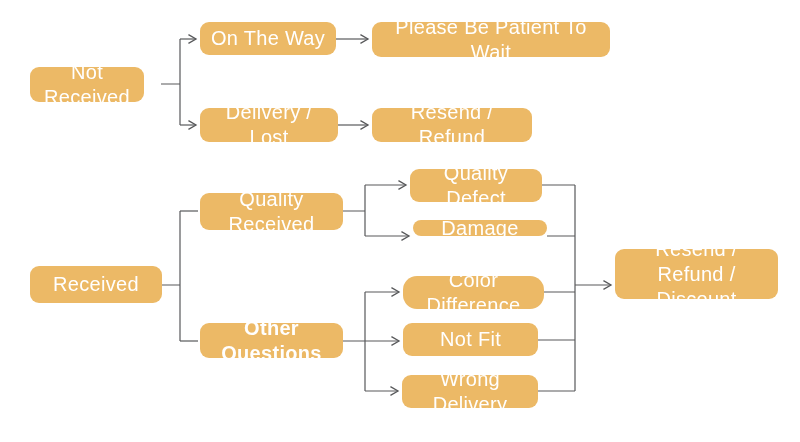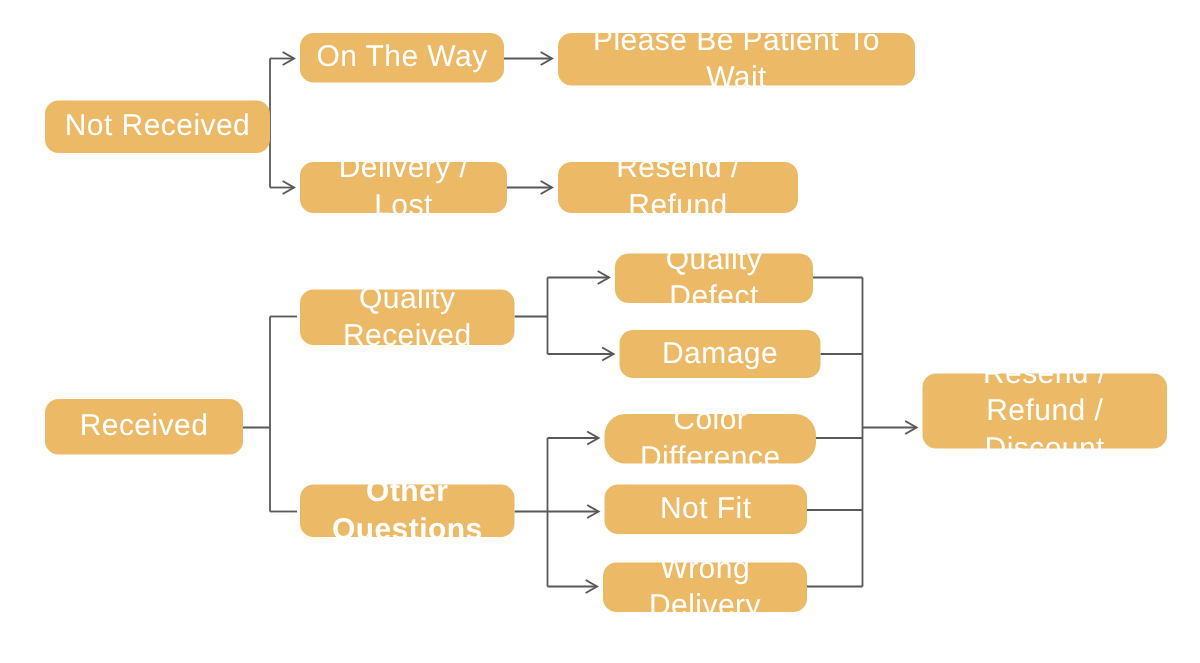--- a/index.html
+++ b/index.html
@@ -45,30 +45,30 @@
     display: flex;
     align-items: center;
     justify-content: center;
     text-align: center;
     font-size: 20px;
     letter-spacing: 0.3px;
     line-height: 1.25;
     padding: 2px 6px;
   }
   
-  .n-not-received          { left: 30px;  top: 67px;  width: 150px; height: 35px; }
+  .n-not-received          { left: 30px;  top: 67px;  width: 114px; height: 35px; }
   .n-on-the-way            { left: 200px; top: 22px;  width: 136px; height: 33px; }
   .n-please-be-patient     { left: 372px; top: 22px;  width: 238px; height: 35px; }
   .n-returned-lost         { left: 200px; top: 108px; width: 138px; height: 34px; }
   .n-resend-refund         { left: 372px; top: 108px; width: 160px; height: 34px; }
   .n-received              { left: 30px;  top: 266px; width: 132px; height: 37px; }
   .n-quality-problems      { left: 200px; top: 193px; width: 143px; height: 37px; }
   .n-other-questions       { left: 200px; top: 323px; width: 143px; height: 35px; font-weight: bold; }
   .n-quality-defect        { left: 410px; top: 169px; width: 132px; height: 33px; }
-  .n-damage                { left: 413px; top: 220px; width: 134px; height: 32px; }
+  .n-damage                { left: 413px; top: 220px; width: 134px; height: 16px; }
   .n-color-difference      { left: 403px; top: 276px; width: 141px; height: 33px; border-radius: 14px; }
   .n-not-fit               { left: 403px; top: 323px; width: 135px; height: 33px; }
   .n-wrong-delivery        { left: 402px; top: 375px; width: 136px; height: 33px; }
   .n-resend-refund-discount{ left: 615px; top: 249px; width: 163px; height: 50px; }
 </style>
 </head>
 <body>
 
 <div class="canvas">
 

